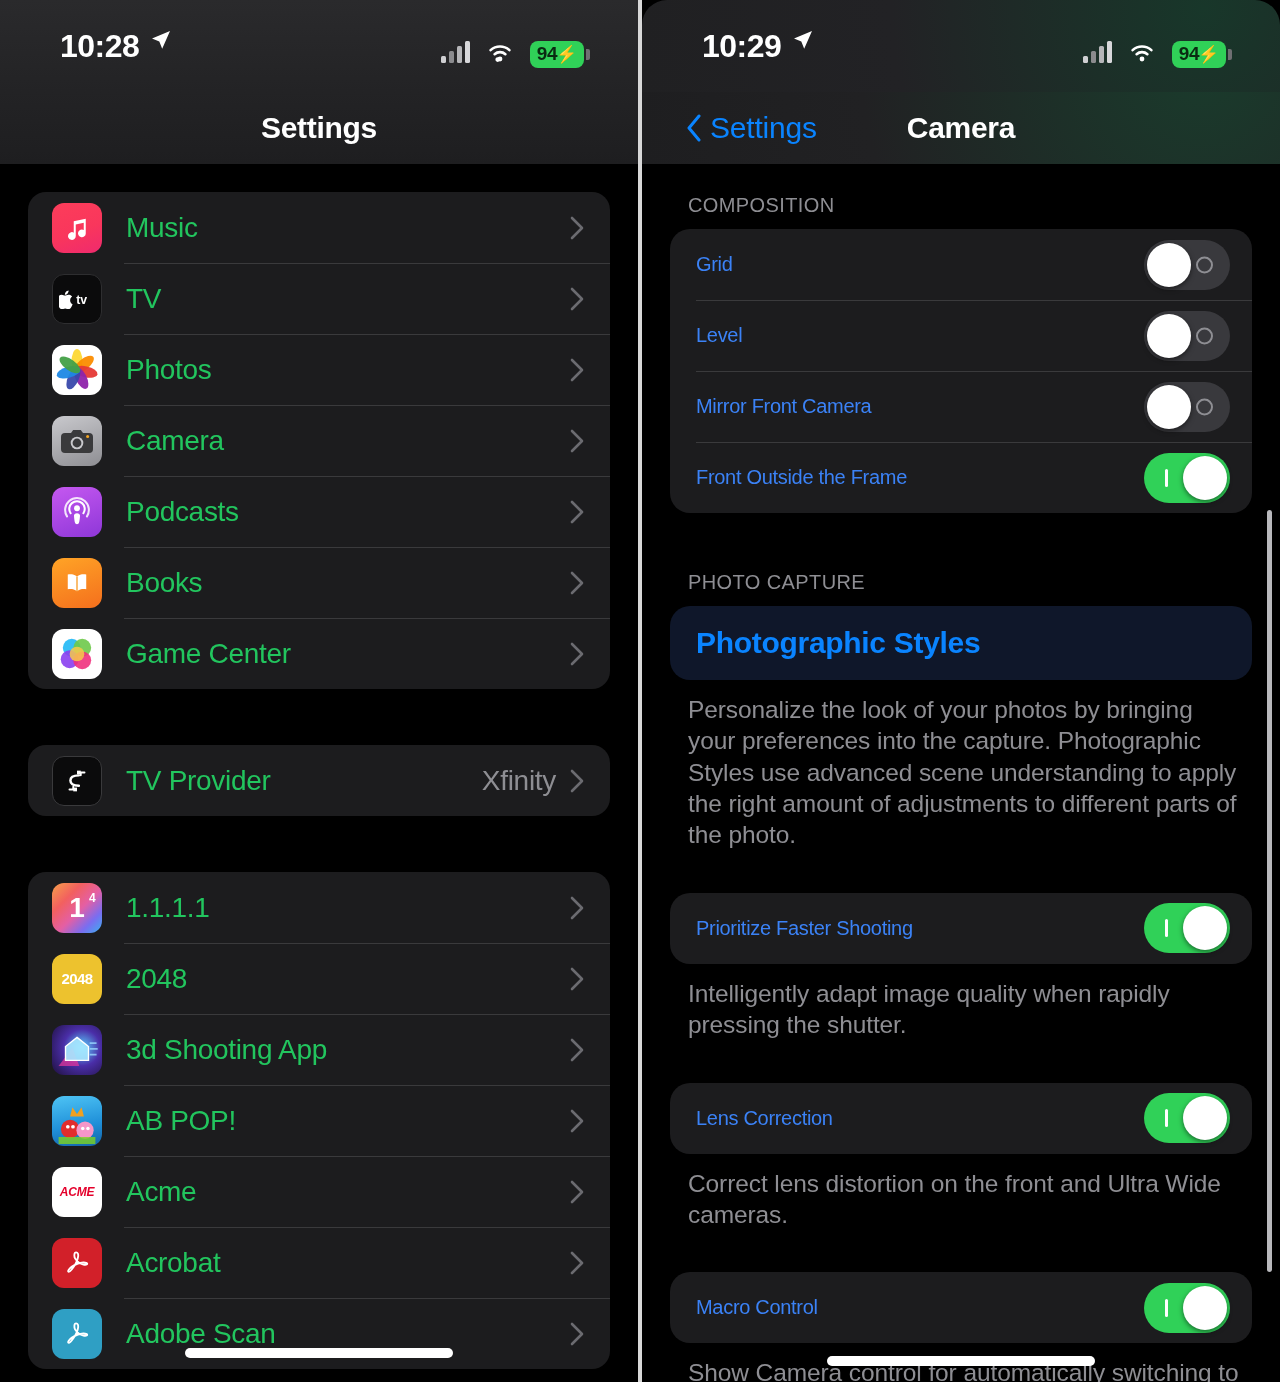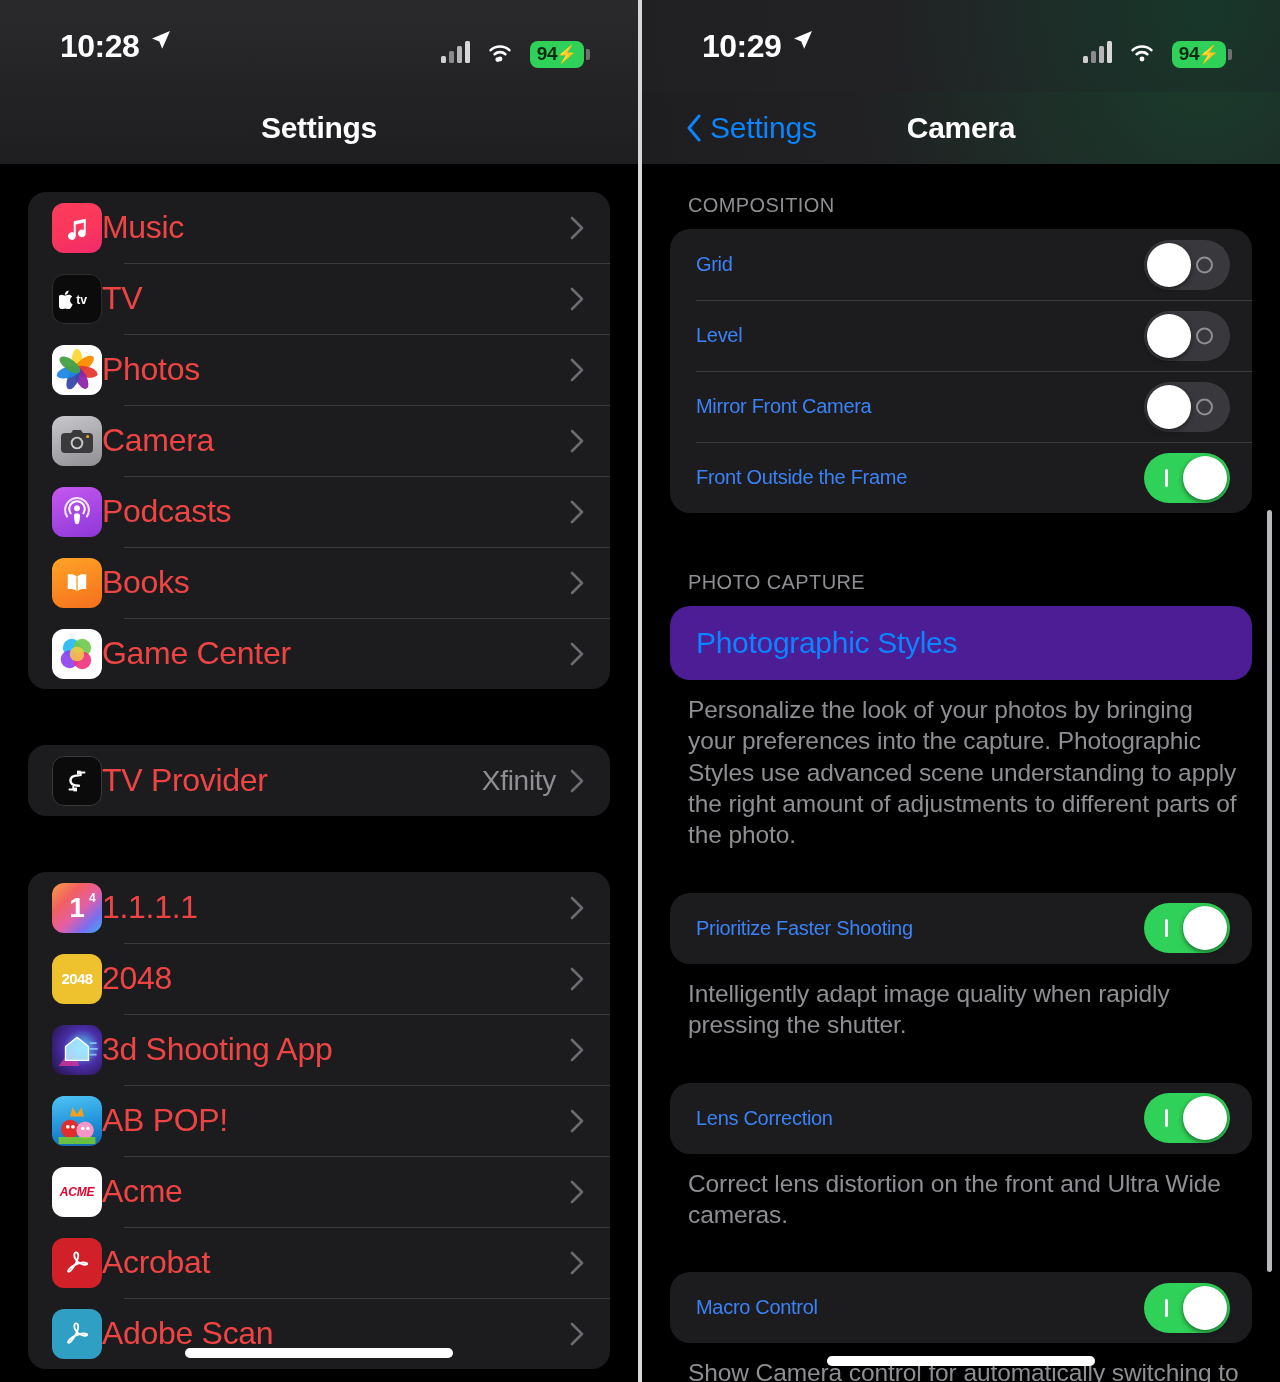--- a/index.html
+++ b/index.html
@@ -6,21 +6,21 @@
   html, body {
     width: 1280px; height: 1382px;
     background: #000;
     font-family: "Liberation Sans", sans-serif;
     overflow: hidden;
   }
   .stage { position: relative; width: 1280px; height: 1382px; display: flex; background:#000; }
 
   .phone { position: relative; width: 638px; height: 1382px; background: #000; overflow: hidden; }
   .divider-v { width: 4px; height: 1382px; background: #d8d8d8; flex: 0 0 4px; }
-  .phone.right { width: 638px; }
+  .phone.right { width: 638px; border-radius: 25px; }
 
   
   .statusbar {
     position: relative; height: 92px; width: 100%;
     display: flex; align-items: center; justify-content: space-between;
     padding: 0 48px 0 60px;
     background: linear-gradient(180deg,#2a2a2c 0%, #232325 100%);
   }
   .phone.right .statusbar {
     background: radial-gradient(circle at 88% 10%, #18372a 0%, #222225 55%, #202022 100%);
@@ -75,21 +75,21 @@
     display:flex; align-items:center; height:71px; padding-left:24px; position:relative;
   }
   .row + .row::before {
     content:""; position:absolute; left:96px; right:0; top:0; height:1px; background:#3a3a3c;
   }
   .app-icon {
     width:50px; height:50px; border-radius:12px; flex:0 0 50px;
     display:flex; align-items:center; justify-content:center;
     overflow:hidden; position:relative;
   }
-  .row-label { color:#ef4444; font-size:32px; letter-spacing:-0.3px; flex:1; }
+  .row-label { color:#22c55e; font-size:28px; margin-left:24px; letter-spacing:-0.3px; flex:1; }
   .row-value { color:#8e8e93; font-size:28px; margin-right:14px; letter-spacing:-0.3px; }
   .chev {
     width:14px; height:24px; margin-right:26px; flex:0 0 14px;
   }
 
   .gap-sm { height:28px; }
   .gap-md { height:56px; }
 
   
   .section-header {
@@ -117,22 +117,22 @@
   .switch .mark-o {
     position:absolute; right:17px; top:50%; transform:translateY(-50%);
     width:17px; height:17px; border:2px solid #8e8e93; border-radius:50%;
   }
   .switch .mark-i {
     position:absolute; left:21px; top:50%; transform:translateY(-50%);
     width:3px; height:18px; background:#ffffff; border-radius:2px;
   }
 
   .link-card {
-    margin:0 28px; background:#4c1d95; border-radius:20px;
-    height:74px; display:flex; align-items:center; padding-left:26px;
+    margin:0 28px; background:#0f172a; border-radius:20px;
+    height:74px; display:flex; align-items:center; padding-left:26px;font-weight:bold;
   }
   .link-text { color:#0a84ff; font-size:30px; letter-spacing:-0.3px; }
 
   .footnote {
     color:#8e8e93; font-size:24.5px; line-height:1.28;
     padding: 14px 40px 0 46px; letter-spacing:-0.1px;
   }
 
   .scrollbar {
     position:absolute; right:8px; top:346px; width:5px; height:762px;

